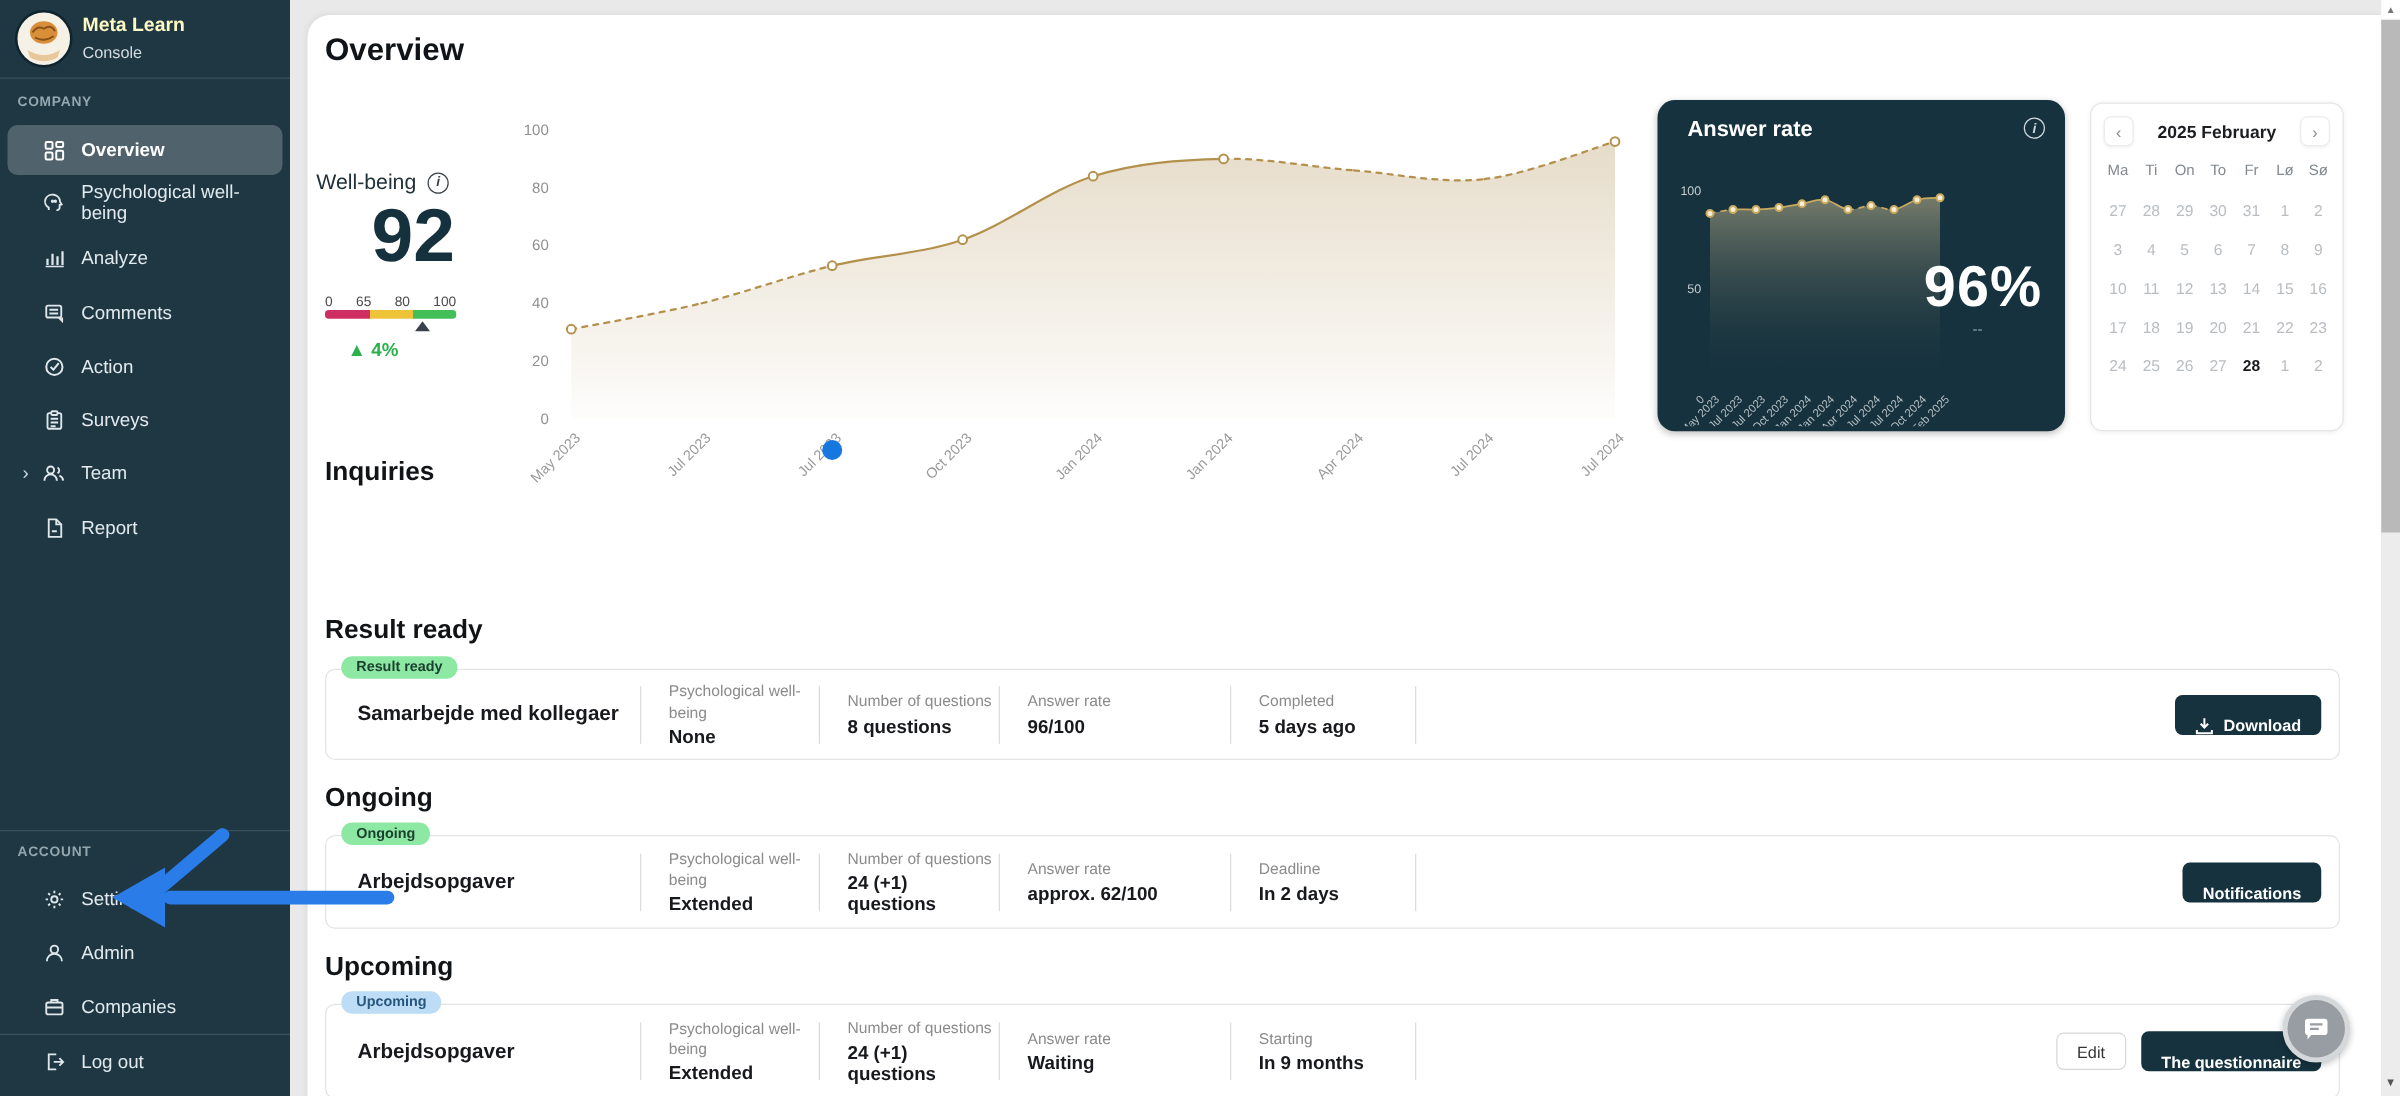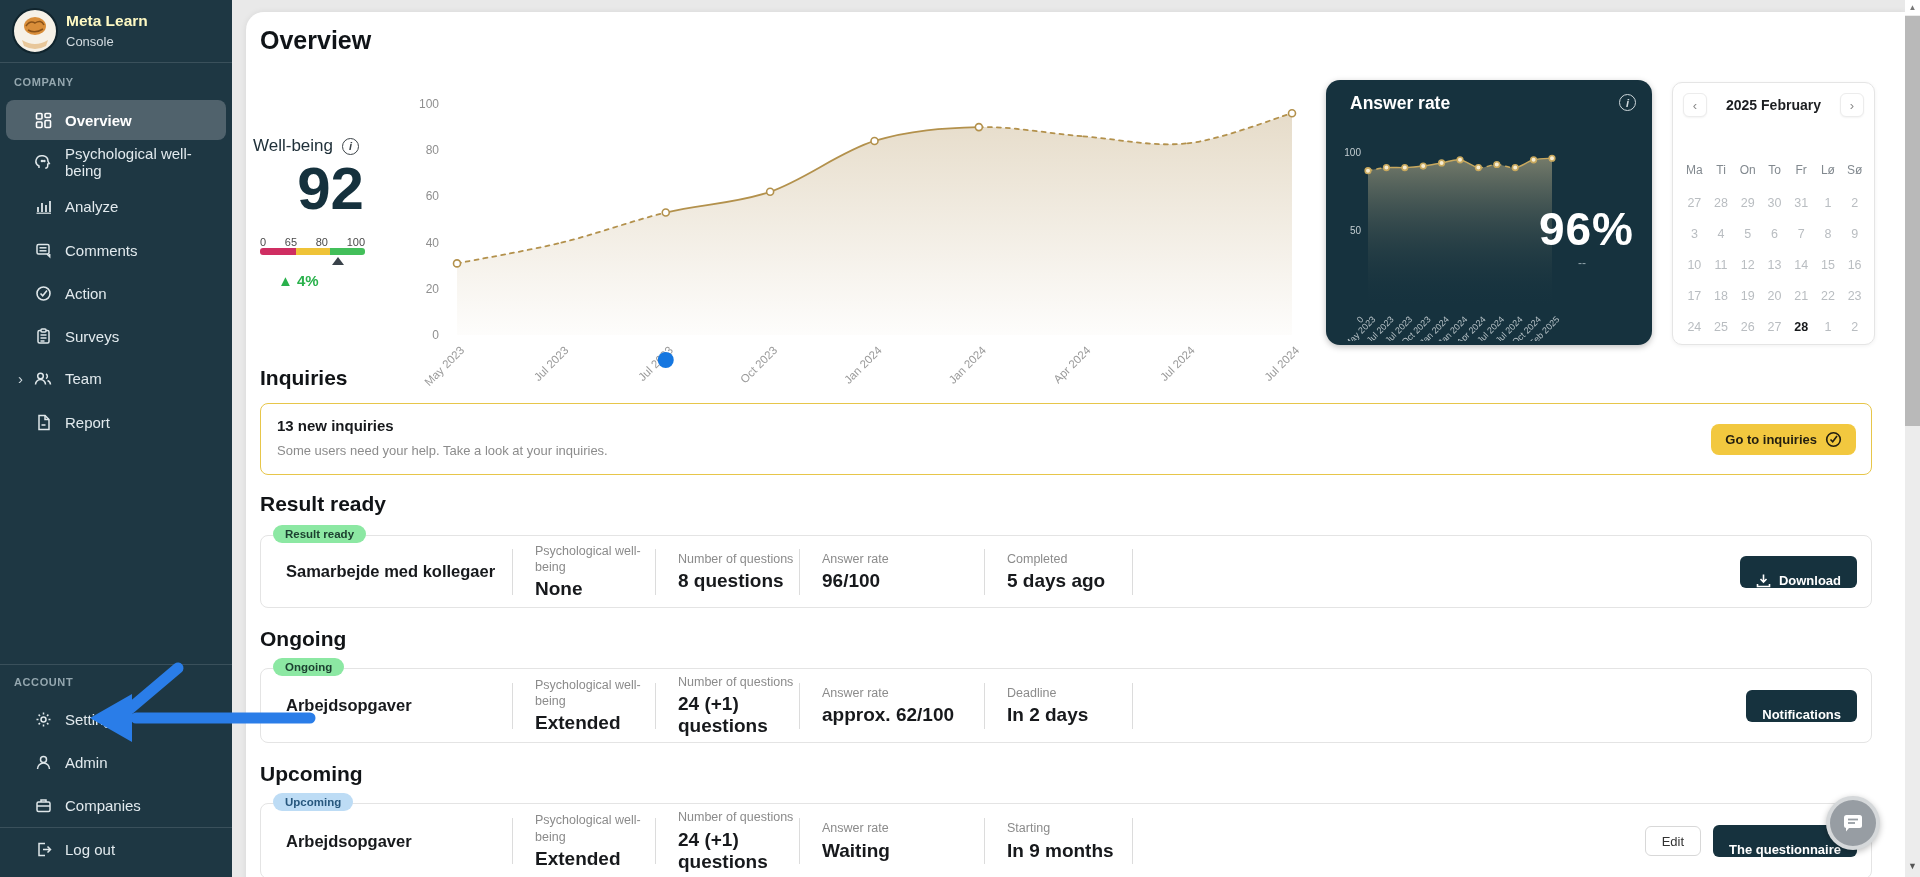--- a/index.html
+++ b/index.html
@@ -39,41 +39,41 @@
   .ar-card { position:absolute; left:1080px; top:68px; width:326px; height:265px; border-radius:14px; background:#16323e; box-shadow:0 2px 6px rgba(0,0,0,.25); color:#fff; }
   .ar-title { position:absolute; left:24px; top:13px; font-size:17.5px; font-weight:bold; }
   .ar-info { position:absolute; right:16px; top:14px; border-color:#cfd8dc; color:#cfd8dc; }
   .ar-value { position:absolute; right:18px; top:122px; font-size:46px; font-weight:bold; letter-spacing:1px; }
   .ar-sub { position:absolute; right:66px; top:176px; font-size:12px; color:#93a5ac; }
 
   
   .cal { position:absolute; left:1426px; top:70px; width:203px; height:263px; background:#fff; border:1px solid #e5e5e5; border-radius:10px; box-shadow:0 1px 4px rgba(0,0,0,.06); }
   .cal-nav { position:absolute; top:10px; width:24px; height:24px; border:1px solid #ececec; border-radius:6px; background:#fff; color:#8a8a8a; font-size:13px; display:flex; align-items:center; justify-content:center; cursor:pointer; box-shadow:0 1px 2px rgba(0,0,0,.05); }
   .cal-title { position:absolute; left:0; right:0; top:14px; text-align:center; font-size:14px; font-weight:bold; color:#1c1e21; }
-  .cal-grid { position:absolute; left:8px; top:42px; width:187px; display:grid; grid-template-columns:repeat(7,1fr); row-gap:9px; text-align:center;margin-top:34px; }
+  .cal-grid { position:absolute; left:8px; top:42px; width:187px; display:grid; grid-template-columns:repeat(7,1fr); row-gap:9px; text-align:center; }
   .cal-grid .wd { font-size:12px; color:#82898f; padding:4px 0 6px; }
   .cal-grid .day { font-size:12.5px; color:#b9bdc1; padding:4px 0; cursor:pointer; }
   .cal-grid .day.current { color:#17191c; font-weight:bold; }
 
   
   .sec-h { position:absolute; left:14px; font-size:21px; font-weight:bold; color:#111417; }
   .inq-box { position:absolute; left:14px; top:391px; width:1612px; height:72px; border:1.5px solid #e7c64a; border-radius:8px; background:#fff; }
   .inq-title { position:absolute; left:16px; top:13px; font-size:15px; font-weight:bold; color:#17191c; }
   .inq-desc { position:absolute; left:16px; top:39px; font-size:13px; color:#8c8c8c; }
   .btn-yellow { position:absolute; right:15px; top:20px; height:31px; background:#f2c83f; border:none; border-radius:8px; font-size:13px; font-weight:bold; color:#221e10; display:flex; align-items:center; gap:8px; padding:0 14px; cursor:pointer; font-family:inherit; }
 
   .row-card { position:absolute; left:14px; width:1612px; background:#fff; border:1px solid #e4e4e4; border-radius:8px; display:flex; align-items:center; padding-left:25px; }
   .badge { position:absolute; top:-11px; left:12px; border-radius:999px; padding:3px 12px; font-size:11.5px; font-weight:bold; }
   .badge.green { background:#8ce8a3; color:#1c4030; }
   .badge.blue  { background:#bddcf5; color:#27577d; }
   .c-name { width:226px; font-size:16.5px; font-weight:bold; color:#17191c; }
   .sep { width:1px; height:46px; background:#dcdcdc; }
   .col { padding-left:22px; }
   .col .lab { font-size:12.5px; color:#8b8b8b; line-height:1.3; }
-  .col .val { font-size:19px; font-weight:bold; color:#17191c; margin-top:3px; }
+  .col .val { font-size:15px; font-weight:bold; color:#17191c; margin-top:3px; }
   .col.w1 { width:142px; } .col.w2 { width:143px; } .col.w3 { width:184px; } .col.w4 { width:147px; }
   .card-btns { margin-left:auto; margin-right:14px; display:flex; gap:12px; align-items:center; }
   .btn-dark { height:32px; background:#16323e; color:#fff; border:none; border-radius:6px; font-size:13px; font-weight:bold; display:flex; align-items:flex-end; gap:8px; padding:0 16px; cursor:pointer; font-family:inherit; }
   .btn-light { height:30px; background:#fff; color:#333; border:1px solid #d8d8d8; border-radius:6px; font-size:13px; display:flex; align-items:center; padding:0 16px; cursor:pointer; font-family:inherit; }
 
   
   .fab { position:absolute; left:1826px; top:796px; width:54px; height:54px; border-radius:50%; background:#979da3; border:4px solid rgba(255,255,255,.6); box-shadow:0 2px 6px rgba(0,0,0,.25); display:flex; align-items:center; justify-content:center; cursor:pointer; z-index:8; }
 
   
   .arrow { position:absolute; left:80px; top:650px; z-index:9; pointer-events:none; }
@@ -353,31 +353,20 @@
         <div style="display:contents">
           
         <div class="wd">Ma</div><div class="wd">Ti</div><div class="wd">On</div><div class="wd">To</div><div class="wd">Fr</div><div class="wd">Lø</div><div class="wd">Sø</div></div>
         <div style="display:contents">
           
         <div class="day">27</div><div class="day">28</div><div class="day">29</div><div class="day">30</div><div class="day">31</div><div class="day">1</div><div class="day">2</div><div class="day">3</div><div class="day">4</div><div class="day">5</div><div class="day">6</div><div class="day">7</div><div class="day">8</div><div class="day">9</div><div class="day">10</div><div class="day">11</div><div class="day">12</div><div class="day">13</div><div class="day">14</div><div class="day">15</div><div class="day">16</div><div class="day">17</div><div class="day">18</div><div class="day">19</div><div class="day">20</div><div class="day">21</div><div class="day">22</div><div class="day">23</div><div class="day">24</div><div class="day">25</div><div class="day">26</div><div class="day">27</div><div class="day current">28</div><div class="day">1</div><div class="day">2</div></div>
       </div>
     </section>
 
     <div class="sec-h" style="top:354px">Inquiries</div>
-    <div class="inq-box">
-      <div class="inq-title">13 new inquiries</div>
-      <div class="inq-desc">Some users need your help. Take a look at your inquiries.</div>
-      <button class="btn-yellow">
-        <span>Go to inquiries</span>
-        <svg width="17" height="17" viewBox="0 0 17 17" fill="none" stroke="#221e10" stroke-width="1.6">
-            <circle cx="8.5" cy="8.5" r="6.8"></circle>
-            <path d="M5.5 8.5 l2.2 2.3 L12 5"></path>
-          </svg>
-      </button>
-    </div>
 
     <div class="sec-h" style="top:480px">Result ready</div>
     <div class="row-card" style="top:523px;height:73px">
       <span class="badge green">Result ready</span>
       <div class="c-name">Samarbejde med kollegaer</div>
       <div class="sep"></div>
       <div class="col w1">
           <div class="lab">Psychological well-being</div>
           <div class="val">None</div>
         </div>

